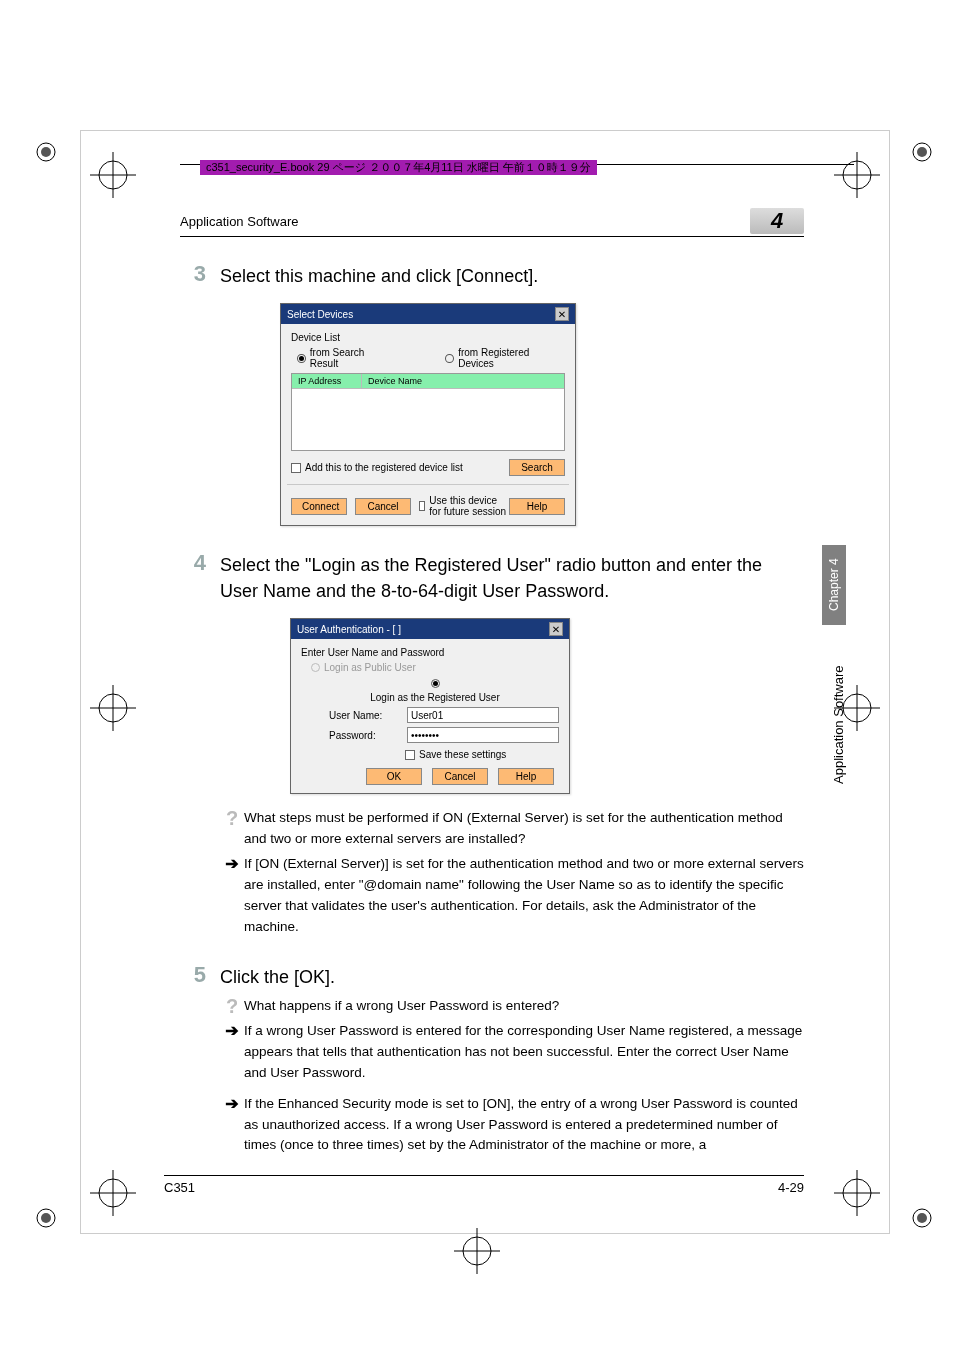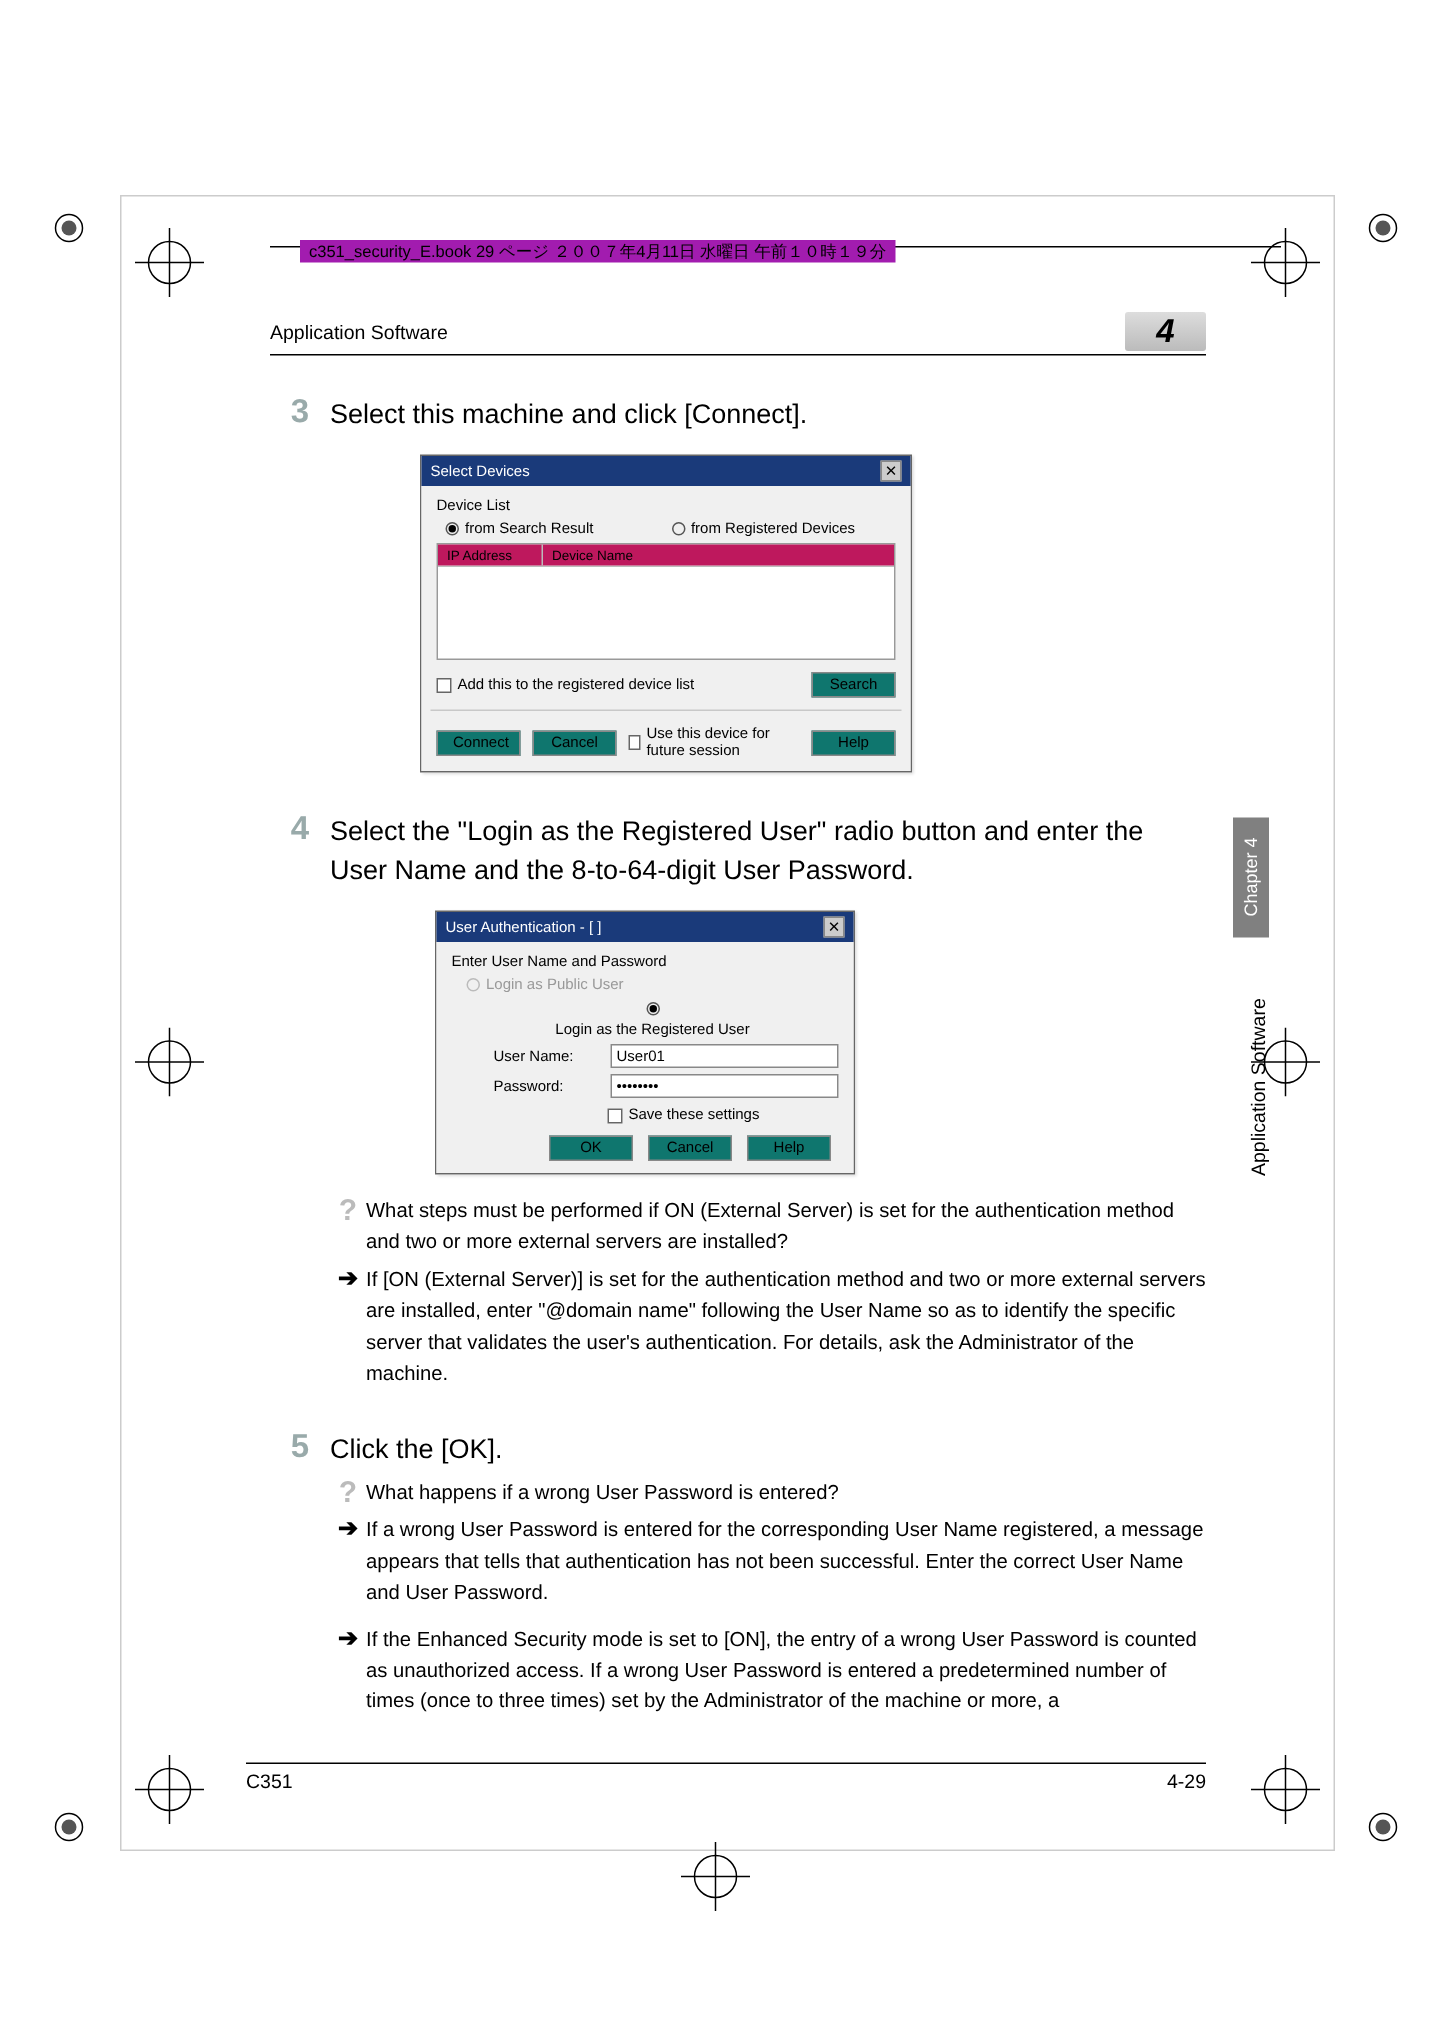--- a/index.html
+++ b/index.html
@@ -86,35 +86,35 @@
   .radio-dot {
     width:9px; height:9px; border:1px solid #555; border-radius:50%;
     display:inline-flex; align-items:center; justify-content:center;
   }
   .radio-dot.sel::after { content:""; width:5px; height:5px; background:#000; border-radius:50%; }
   .table-box {
     margin-top:4px; border:1px solid #999; height:78px; background:#fff;
     display:flex; flex-direction:column;
   }
   .table-header { display:flex; font-size:9px; border-bottom:1px solid #bbb; }
-  .table-header div { padding:2px 6px; border-right:1px solid #bbb; background:#be185d; }
+  .table-header div { padding:2px 6px; border-right:1px solid #bbb; background:#86efac; }
   .table-header div:last-child { border-right:none; flex:1; }
   .checkbox-sq {
     width:10px; height:10px; border:1px solid #666; display:inline-block; background:#fff;
   }
   .btn {
     display:inline-block; padding:2px 10px; border:1px solid #888;
-    background:#0f766e; font-size:10px; min-width:56px; text-align:center;
+    background:#fdba74; font-size:10px; min-width:56px; text-align:center;
   }
   .dlg1-foot {
     display:flex; justify-content:flex-end; align-items:center;
     margin-top:10px;
   }
   .dlg1-btnrow { display:flex; gap:8px; align-items:center; }
-  .dialog1 { width: 328px; margin-left: 100px; }
+  .dialog1 { width: 296px; margin-left: 100px; }
   .dialog2 { width: 280px; margin-left: 110px; }
   .auth-row { display:flex; align-items:center; margin:4px 0 4px 28px; font-size:10px; gap:8px; }
   .auth-row .lbl { width:70px; }
   .auth-row input {
     flex:1; font-size:10px; padding:1px 3px; border:1px solid #888;
     height:16px; background:#fff;
   }
   .disabled-text { color:#999; }
   .qa-row {
     display:flex; margin-top:14px; font-size:13.5px; line-height:1.55;

